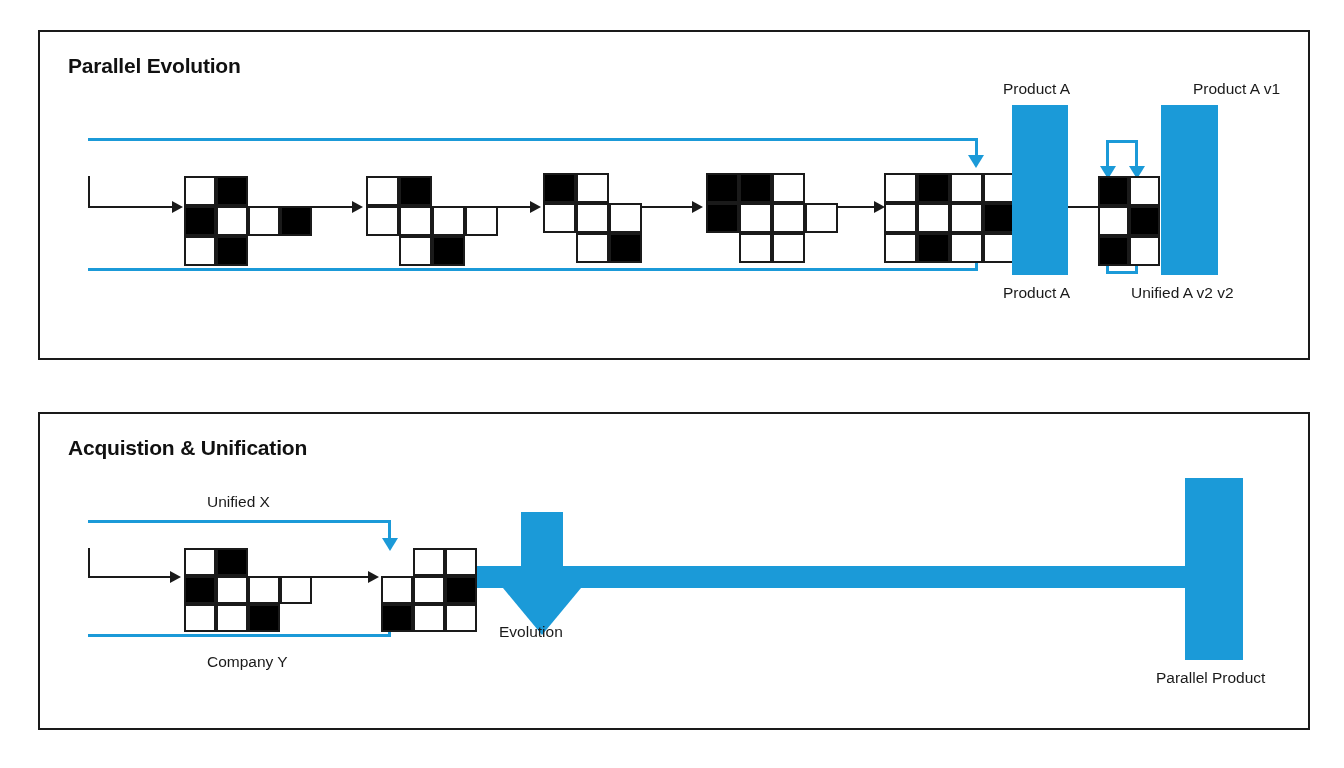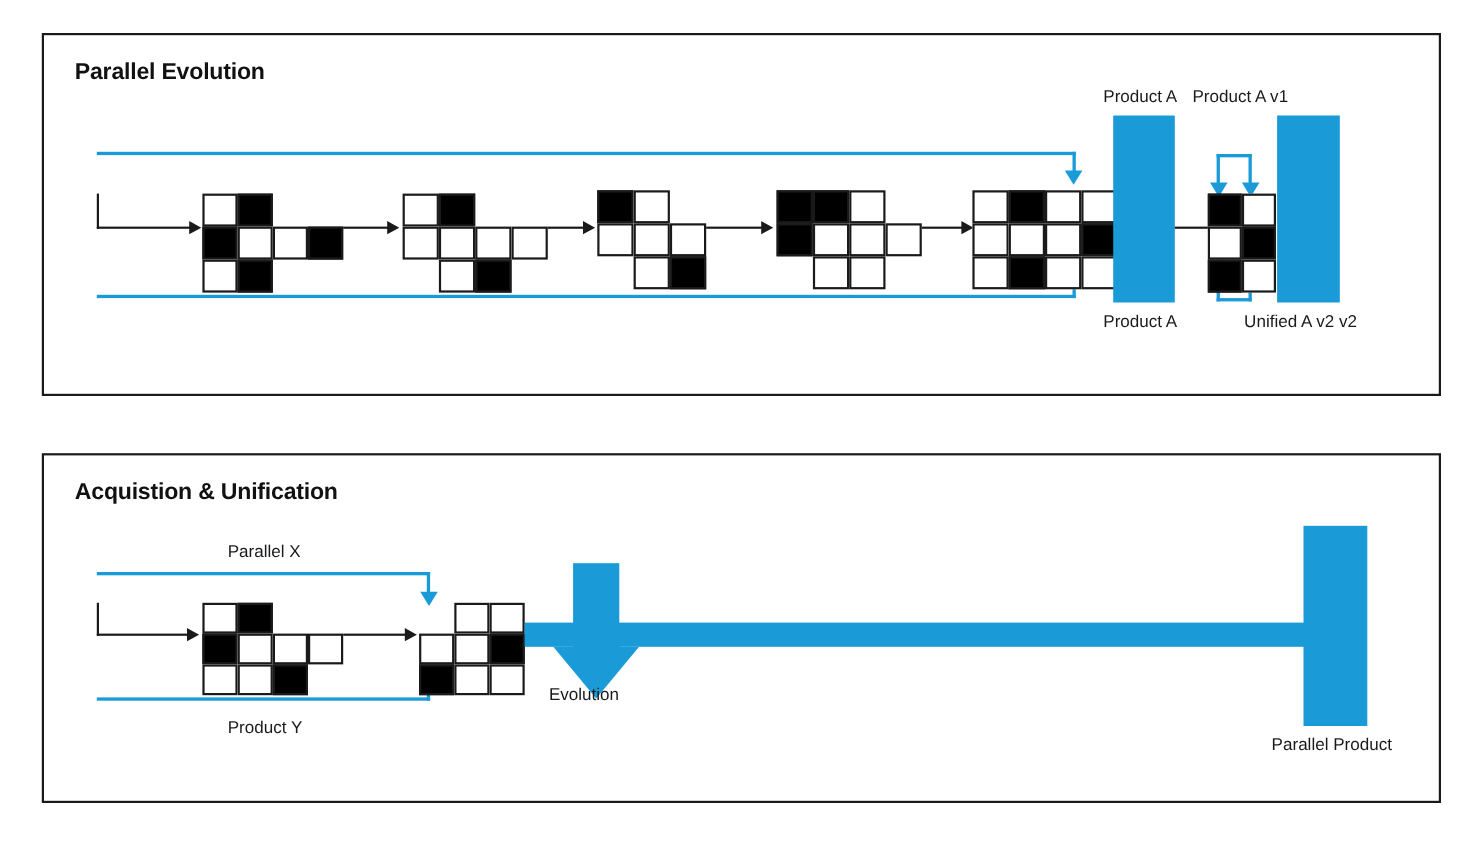--- a/index.html
+++ b/index.html
@@ -162,33 +162,33 @@
 <div class="cb" style="left:1098px;top:176px;">
   <div class="cell b" style="left:0px;top:0px;width:31px;height:30px;"></div>
   <div class="cell w" style="left:31px;top:0px;width:31px;height:30px;"></div>
   <div class="cell w" style="left:0px;top:30px;width:31px;height:30px;"></div>
   <div class="cell b" style="left:31px;top:30px;width:31px;height:30px;"></div>
   <div class="cell b" style="left:0px;top:60px;width:31px;height:30px;"></div>
   <div class="cell w" style="left:31px;top:60px;width:31px;height:30px;"></div>
 </div>
 
 <div class="bl-bar" style="left:1161px;top:105px;width:57px;height:170px;"></div>
-<div class="label" style="left:1084px;top:80px;">Product A v1</div>
+<div class="label" style="left:1193px;top:80px;">Product A v1</div>
 <div class="label" style="left:1131px;top:284px;">Unified A v2 v2</div>
 
 <div class="panel" id="panel-acquisition">
   <div class="panel-title">Acquistion &amp; Unification</div>
 </div>
 
-<div class="label" style="left:207px;top:493px;">Parallel X</div>
+<div class="label" style="left:207px;top:493px;">Unified X</div>
 <div class="bl-h" style="left:88px;top:520px;width:303px;"></div>
 <div class="bl-v" style="left:388px;top:520px;height:20px;"></div>
 <div class="bl-arrow-down" style="left:382px;top:538px;"></div>
 
-<div class="label" style="left:207px;top:653px;">Product Y</div>
+<div class="label" style="left:207px;top:653px;">Company Y</div>
 <div class="bl-h" style="left:88px;top:634px;width:303px;"></div>
 <div class="bl-v" style="left:388px;top:615px;height:22px;"></div>
 <div class="bl-arrow-up" style="left:382px;top:603px;"></div>
 
 <div class="vline" style="left:88px;top:548px;height:30px;"></div>
 <div class="hline" style="left:88px;top:576px;width:84px;"></div>
 <div class="arrowhead" style="left:170px;top:571px;"></div>
 
 <div class="cb" style="left:184px;top:548px;">
   <div class="cell w" style="left:0px;top:0px;width:32px;height:28px;"></div>

